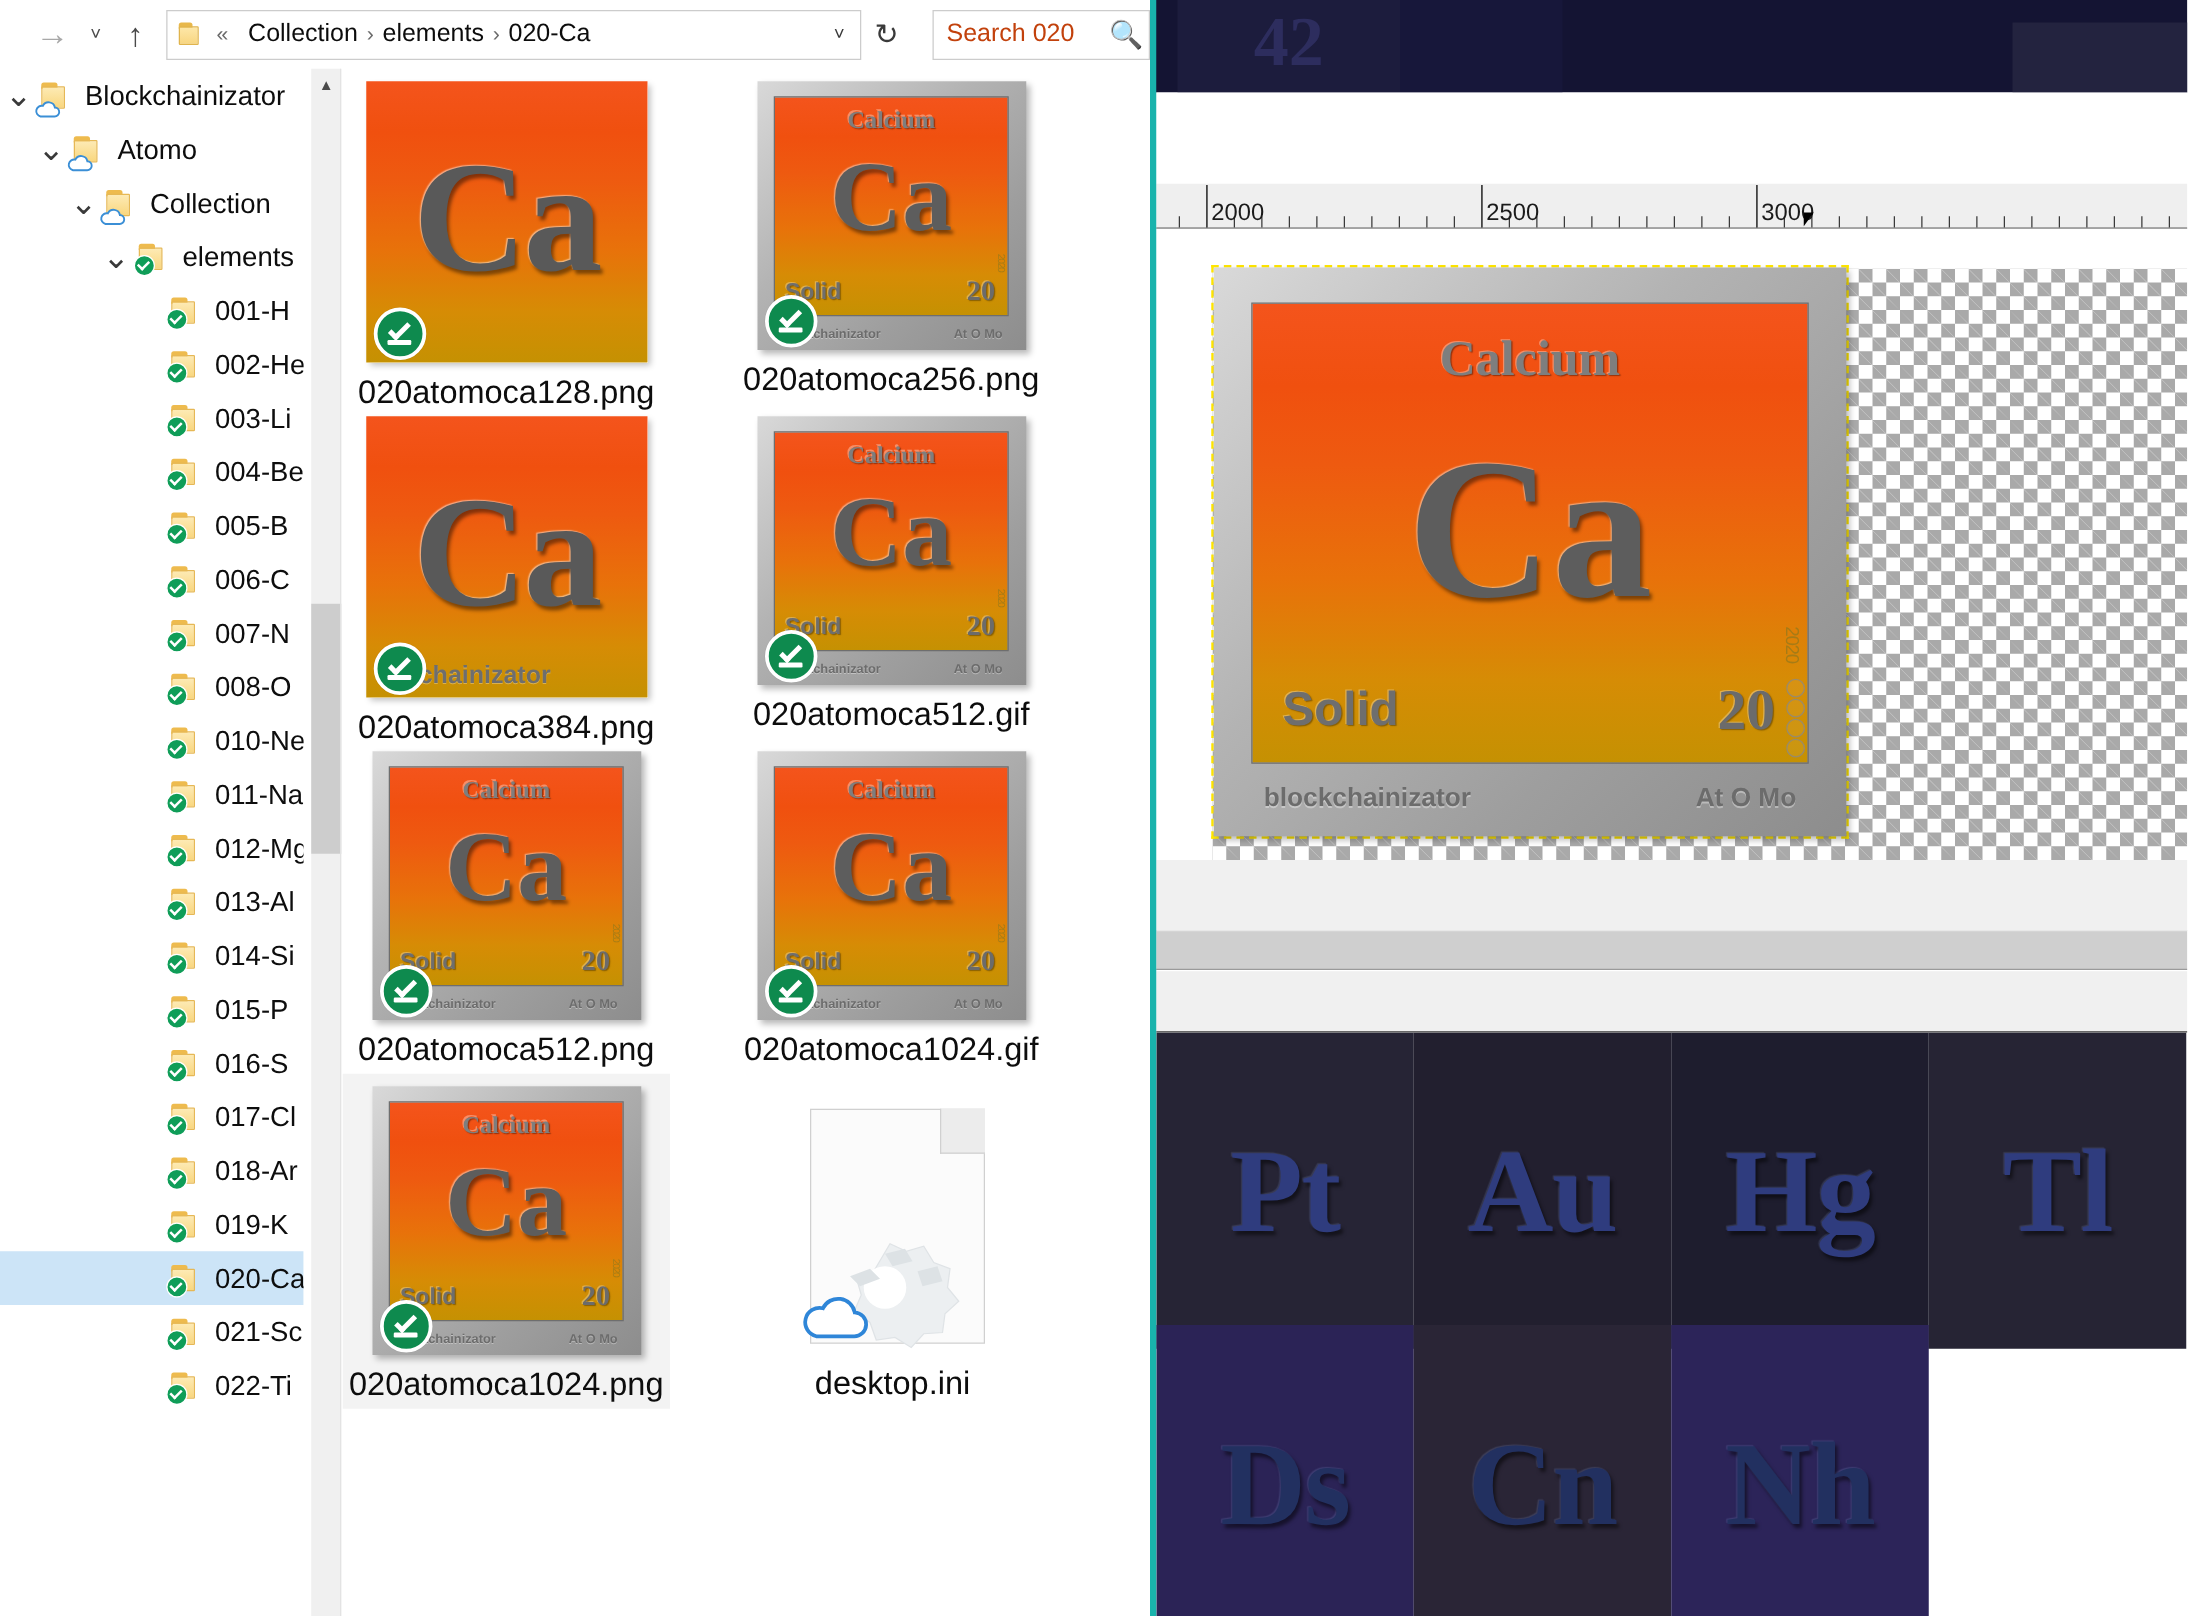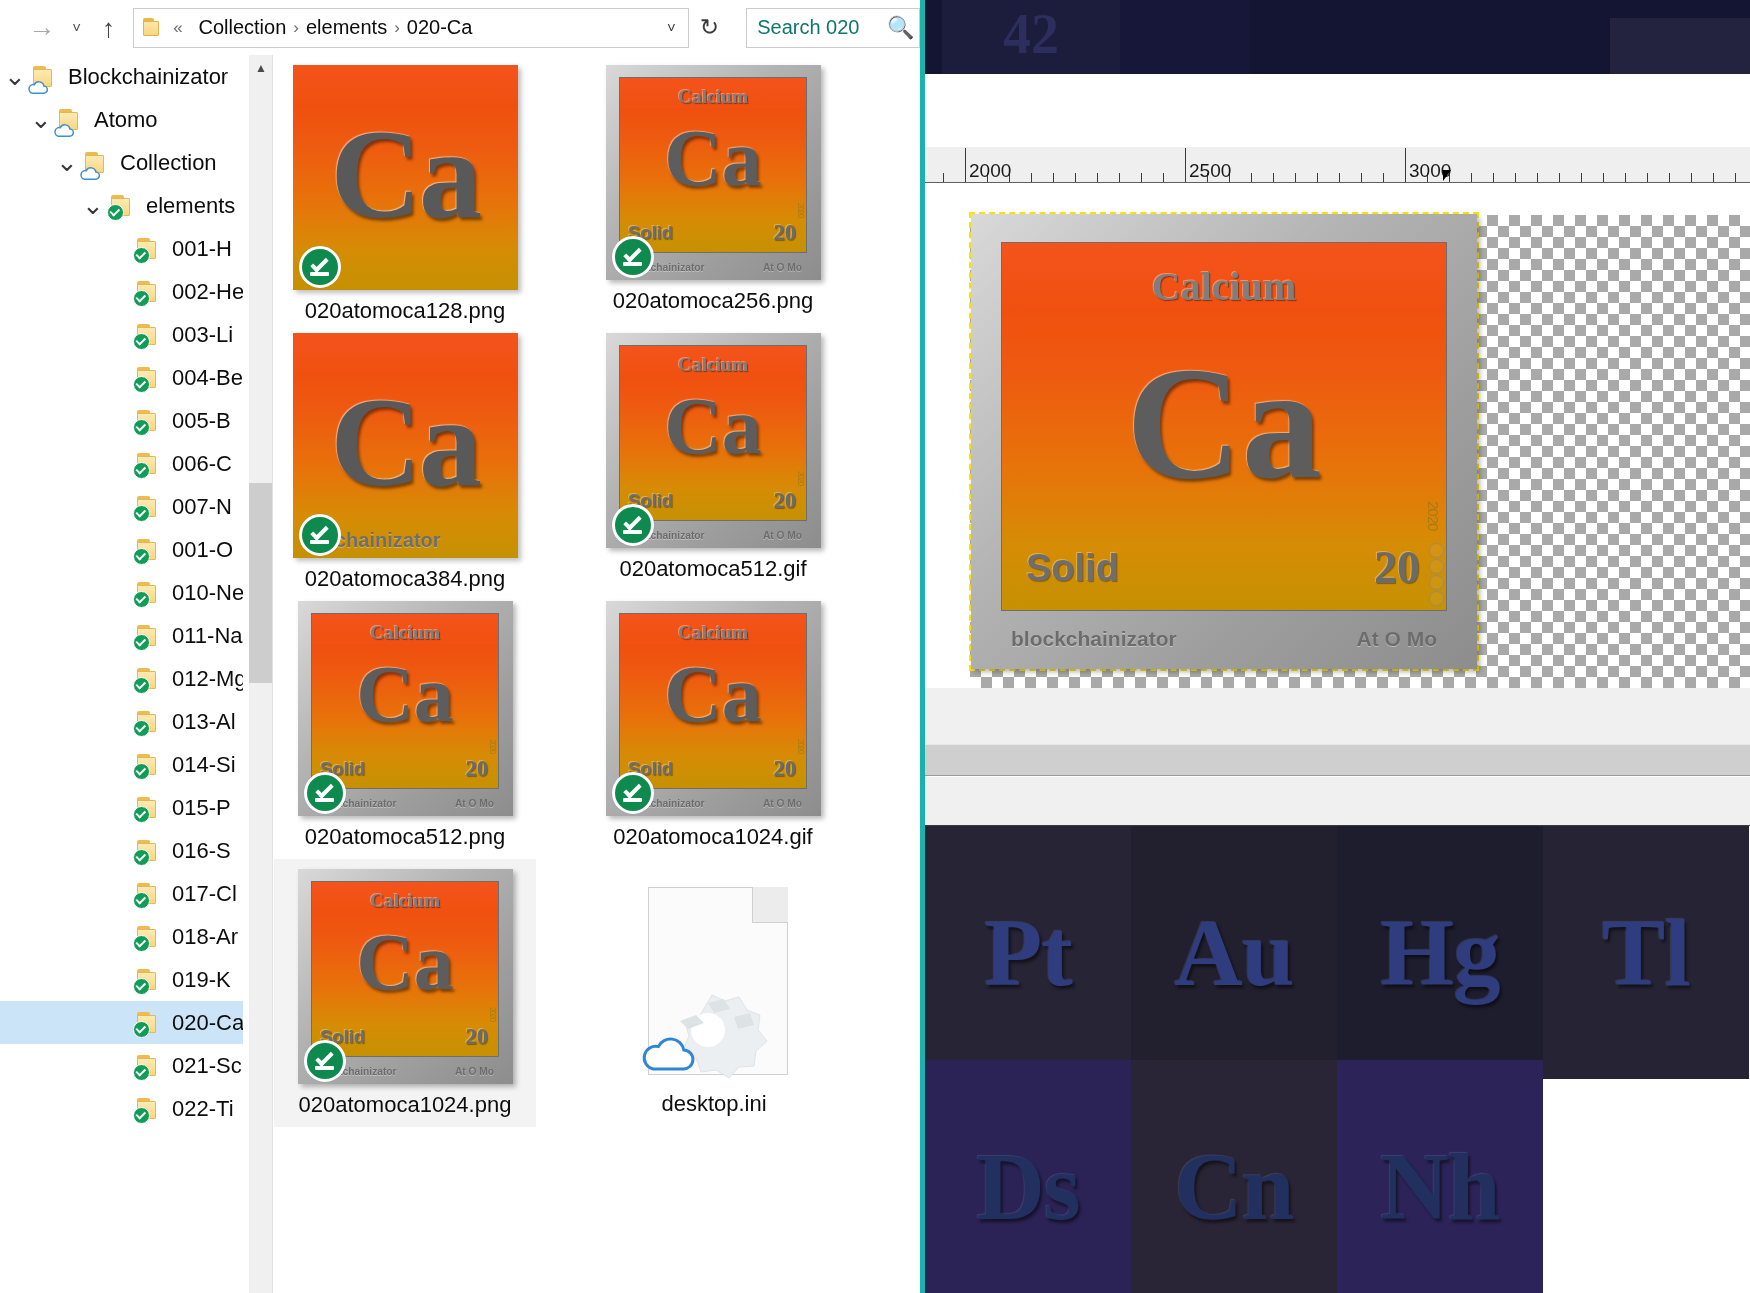--- a/index.html
+++ b/index.html
@@ -74,21 +74,21 @@
     justify-content: center; color: #3a3a3a; font-size: 23px;
     border: 1px solid transparent; margin-left: 1px;
   }
   #searchbox {
     margin-left: 18px;
     width: 175px; height: 40px;
     border: 1px solid #cccccc; background: #fff;
     display: flex; align-items: center;
     font-size: 20px;
   }
-  #searchbox .ph { color: #0f766e; margin-left: 10px; flex: 1 1 auto; white-space: nowrap; }
+  #searchbox .ph { color: #c2410c; margin-left: 10px; flex: 1 1 auto; white-space: nowrap; }
   #searchbox .mag {
     width: 36px; display: flex; align-items: center; justify-content: center;
     color: #4b4b4b; font-size: 22px;
   }
 
   
   #tree {
     position: absolute; left: 0; top: 55px;
     width: 243px; height: 1238px;
     background: #ffffff;
@@ -170,21 +170,21 @@
     overflow: hidden;
   }
   .cell {
     position: absolute;
     width: 262px; height: 268px;
     display: flex; flex-direction: column; align-items: center;
   }
   .cell.selbg { background: #f3f3f3; }
   .thumbwrap { position: relative; margin-top: 10px; }
   .fname {
-    margin-top: 8px; font-size: 22px; color: #0d0d0d;
+    margin-top: 8px; font-size: 26px; color: #0d0d0d;
     white-space: nowrap;
   }
   .ovl-check {
     position: absolute; left: 6px; bottom: 2px;
     width: 42px; height: 42px; border-radius: 50%;
     background: #0e8a4e; border: 3px solid #ffffff;
     display: flex; flex-direction: column;
     align-items: center; justify-content: center;
     box-shadow: 0 0 0 0.5px rgba(0,0,0,.05);
   }
@@ -544,21 +544,21 @@
           <span class="tlabel">007-N</span>
         </div>
         <div class="titem">
           <span style="width: 104px; flex: 0 0 auto;"></span>
           <span class="chev empty"></span>
           <span class="fico">
             <span class="tab"></span>
             <span class="body"></span>
             <span class="badge-check"></span>
           </span>
-          <span class="tlabel">001-O</span>
+          <span class="tlabel">008-O</span>
         </div>
         <div class="titem">
           <span style="width: 104px; flex: 0 0 auto;"></span>
           <span class="chev empty"></span>
           <span class="fico">
             <span class="tab"></span>
             <span class="body"></span>
             <span class="badge-check"></span>
           </span>
           <span class="tlabel">010-Ne</span>

